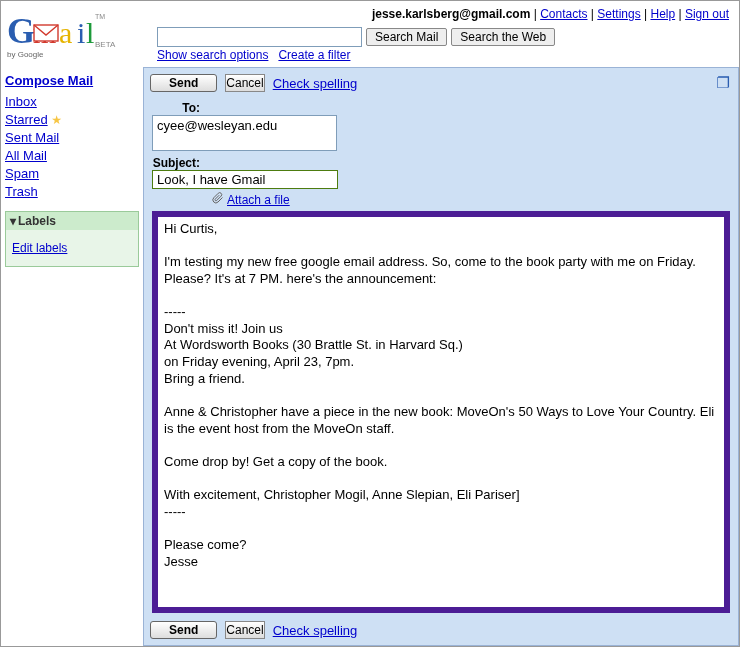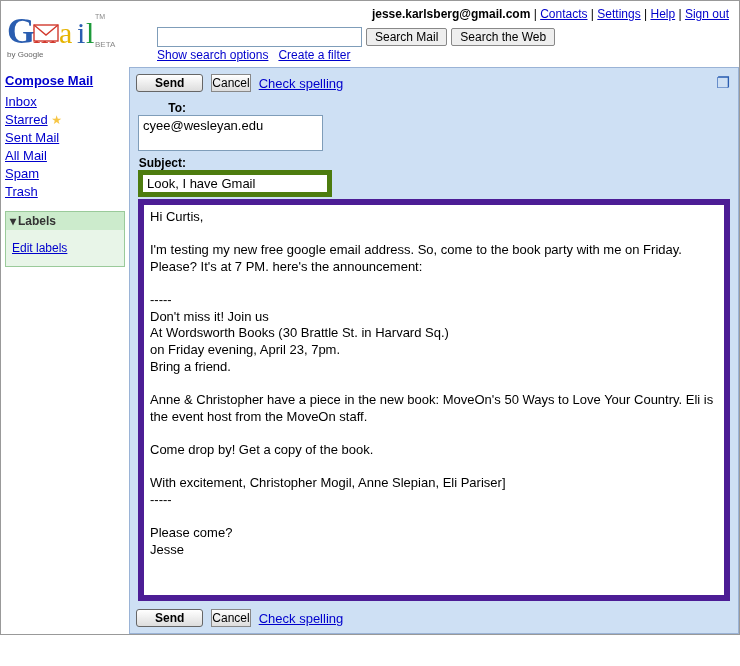--- a/index.html
+++ b/index.html
@@ -37,21 +37,21 @@
     font-size: 12px;
     background: #eee;
     border: 1px solid #888;
     border-radius: 2px;
     padding: 1px 8px;
     cursor: pointer;
   }
   .search-links { font-size: 12px; margin-top: 1px; }
   .main { display: flex; }
   .sidebar {
-    width: 128px;
+    width: 142px;
     padding: 6px 4px;
     font-size: 13px;
   }
   .compose-link { font-weight: bold; text-decoration: underline; }
   .sidebar ul { list-style: none; margin: 6px 0; padding: 0; }
   .sidebar li { margin: 3px 0; }
   .star { color: #f7c645; font-size: 12px; }
   .labels-box {
     margin-top: 12px;
     background: #ccebcc;
@@ -115,21 +115,21 @@
     border: 1px solid #7f9db9;
     background: #fff;
     padding: 2px 4px;
     font-size: 13px;
     resize: none;
     font-family: Arial, sans-serif;
   }
   .cc-links { margin: 2px 0 4px 60px; font-size: 12px; }
   .subject-input {
     flex: 1; height: 22px;
-    border: 5px solid #4d7c0f;
+    border: 1px solid #4d7c0f;
     padding: 1px 4px; font-size: 13px;
     font-family: Arial, sans-serif;
   }
   .attach-row { margin: 3px 0 4px 60px; font-size: 12px; display:flex; align-items:center; gap:3px;}
   .clip { color: #666; }
   .body-box {
     width: 100%; height: 402px;
     border: 6px solid #4c1d95;
     background: #fff;
     padding: 4px 6px;
@@ -223,20 +223,28 @@
           <div class="field-label">To:</div>
           <textarea class="to-box" style="">cyee@wesleyan.edu</textarea>
         </div>
 
 
         <div class="field-row">
           <div class="field-label">Subject:</div>
           <input class="subject-input" value="Look, I have Gmail" style="">
         </div>
 
+        <div class="attach-row">
+          <span class="clip">
+            <svg width="12" height="12" viewBox="0 0 24 24">
+                <path fill="none" stroke="#666" stroke-width="2" d="M21 11l-9 9a6 6 0 01-8.5-8.5l9-9a4 4 0 015.7 5.7l-9 9a2 2 0 01-2.8-2.8l8-8"></path>
+              </svg>
+          </span>
+          <a>Attach a file</a>
+        </div>
 
         <textarea class="body-box" style="">Hi Curtis,
 
 I'm testing my new free google email address. So, come to the book party with me on Friday. Please? It's at 7 PM. here's the announcement:
 
 -----
 Don't miss it! Join us
 At Wordsworth Books (30 Brattle St. in Harvard Sq.)
 on Friday evening, April 23, 7pm.
 Bring a friend.

